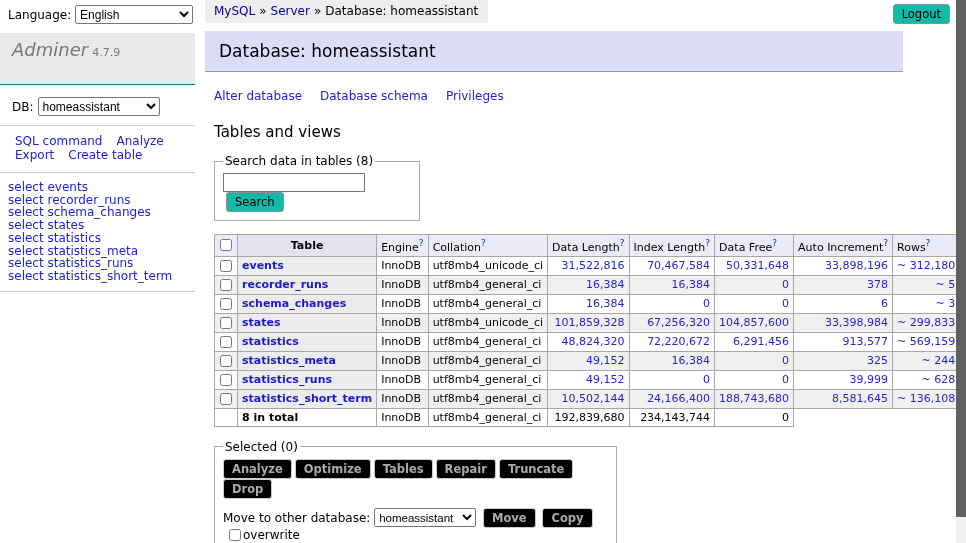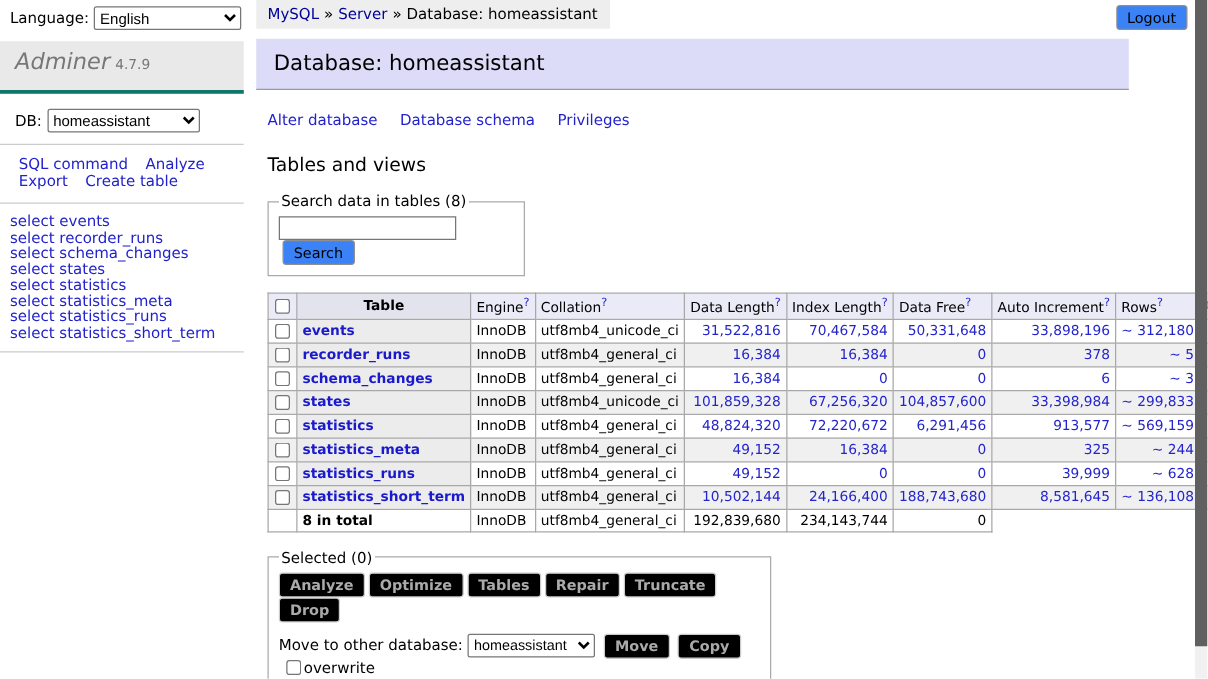--- a/index.html
+++ b/index.html
@@ -14,30 +14,30 @@
   
   #scrollbar { position:absolute; right:0; top:0; width:10px; height:543px; background:#f1f1f1; }
   #scrollbar .thumb { position:absolute; top:0; left:0; width:10px; height:517px; background:#606060; }
 
   
   #lang { position:absolute; top:5px; left:8px; }
   #lang select { width:118px; font-size:12px; border:1px solid #767676; border-radius:2px; background:#fff; height:19px; }
   #logout-wrap { position:absolute; top:4px; right:16px; }
   button.btn {
     font-family:inherit; font-size:11.5px; color:#000;
-    background:#3b82f6; border:1px solid #8f8f8f; border-radius:3px;
+    background:#14b8a6; border:1px solid #8f8f8f; border-radius:3px;
     padding:2px 8px; cursor:pointer;
   }
   button.btn:disabled { color:#aaa; background:#000000; border-color:#ccc; cursor:default;font-weight:bold; }
 
   
   #sidebar { position:absolute; left:0; top:0; width:195px; height:543px; }
   #sidebar h1 {
-    margin:33px 0 0 0; padding:6px 12px 12px; font-size:18px; font-weight:normal;
-    background:#e9e9e9; border-bottom:3px solid #0f766e;
+    margin:33px 0 0 0; padding:6px 12px 24px; font-size:18px; font-weight:normal;
+    background:#e9e9e9; border-bottom:1px solid #0f766e;
   }
   #sidebar h1 .app { font-style:italic; color:#777; }
   #sidebar h1 .ver { font-size:11px; color:#777; font-style:normal; margin-left:4px; }
   #db-row { padding:12px 12px 9px; border-bottom:1px solid #ccc; }
   #db-row select { width:122px; font-size:12px; border:1px solid #767676; border-radius:2px; background:#fff; height:19px; margin-left:4px; }
   #menu-links { padding:8px 0 10px 8px; border-bottom:1px solid #ccc; line-height:14px; }
   #menu-links a { margin:0 7px; white-space:nowrap; display:inline-block; }
   #table-list { padding:8px 0 8px 8px; border-bottom:1px solid #ccc; }
   #table-list .tl-row { line-height:12.7px; white-space:nowrap; }
 

